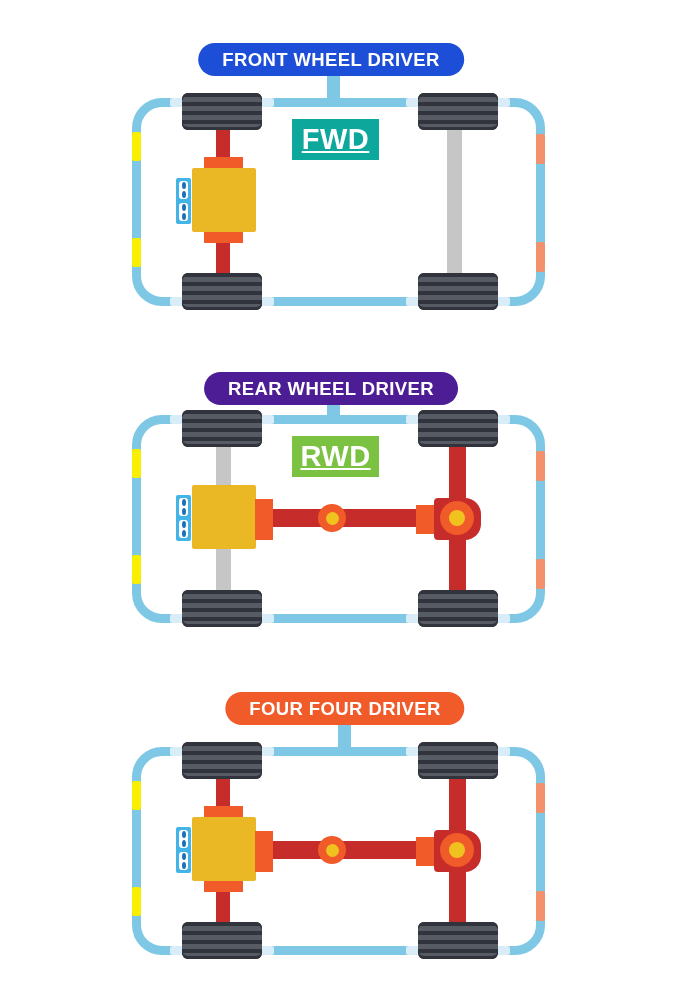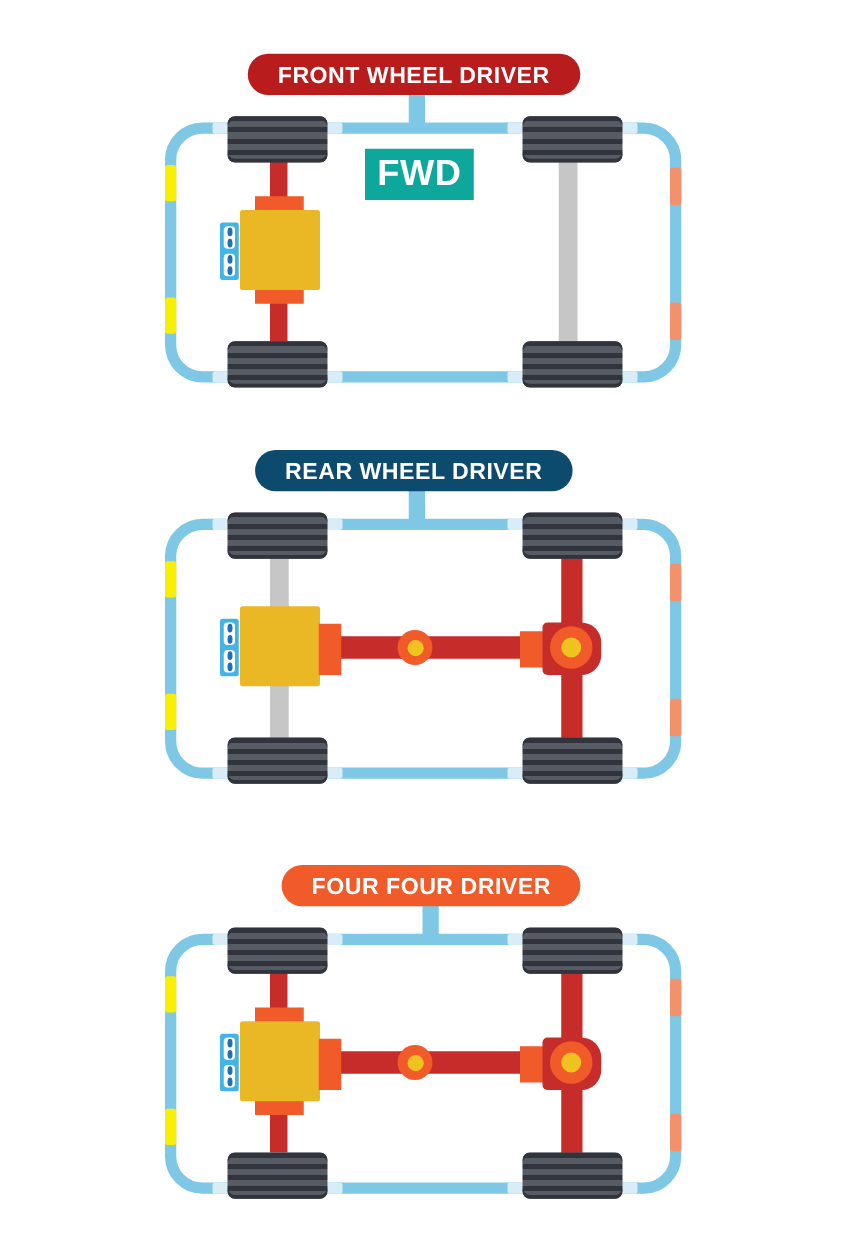--- a/index.html
+++ b/index.html
@@ -97,29 +97,29 @@
   .diff-body{left:293px;top:74px;width:47px;height:42px;background:var(--axle_driven_red,#c62d2a);
     border-radius:4px 16px 16px 4px;z-index:4;}
   .diff-ring{left:299px;top:77px;width:34px;height:34px;border-radius:50%;
     background:var(--joint_ring_orange,#f15a29);z-index:5;display:flex;align-items:center;justify-content:center;}
   .diff-ring::after{content:"";width:16px;height:16px;border-radius:50%;background:var(--joint_center_yellow,#f0c21f);}
 
   
   .badge{
     left:151px;top:12px;width:87px;height:41px;z-index:7;
     display:flex;align-items:center;justify-content:center;
-    color:#ffffff;font-weight:bold;font-size:29px;letter-spacing:.5px;
+    color:#ffffff;font-weight:bold;font-size:29px;letter-spacing:.5px;text-decoration:underline;
   }
   .s3 .badge{left:161px;}
 </style>
 </head>
 <body>
 
 <div class="section s1">
-  <div class="pill" style="background: #b91c1c;">FRONT WHEEL DRIVER</div>
+  <div class="pill" style="background: #1d4ed8;">FRONT WHEEL DRIVER</div>
   <div class="stub"></div>
   <div class="chassis">
     <div class="seg pale tl"></div>
     <div class="seg pale tr"></div>
     <div class="seg pale bl"></div>
     <div class="seg pale br"></div>
     <div class="seg yellow a"></div>
     <div class="seg yellow b"></div>
     <div class="seg salmon a"></div>
     <div class="seg salmon b"></div>
@@ -138,21 +138,21 @@
     <div class="wheel ft"></div>
     <div class="wheel rt"></div>
     <div class="wheel fb"></div>
     <div class="wheel rb"></div>
 
     <div class="badge" style="background: rgb(14, 167, 155);">FWD</div>
   </div>
 </div>
 
 <div class="section s2">
-  <div class="pill" style="background: #0c4a6e;">REAR WHEEL DRIVER</div>
+  <div class="pill" style="background: #4c1d95; margin-top: 12px;">REAR WHEEL DRIVER</div>
   <div class="stub"></div>
   <div class="chassis">
     <div class="seg pale tl"></div>
     <div class="seg pale tr"></div>
     <div class="seg pale bl"></div>
     <div class="seg pale br"></div>
     <div class="seg yellow a"></div>
     <div class="seg yellow b"></div>
     <div class="seg salmon a"></div>
     <div class="seg salmon b"></div>
@@ -169,20 +169,21 @@
     <div class="uj"></div>
     <div class="diff-inlet"></div>
     <div class="diff-body"></div>
     <div class="diff-ring"></div>
 
     <div class="wheel ft"></div>
     <div class="wheel rt"></div>
     <div class="wheel fb"></div>
     <div class="wheel rb"></div>
 
+    <div class="badge" style="background: rgb(123, 193, 66);">RWD</div>
   </div>
 </div>
 
 <div class="section s3">
   <div class="pill" style="background: rgb(241, 90, 41);">FOUR FOUR DRIVER</div>
   <div class="stub"></div>
   <div class="chassis">
     <div class="seg pale tl"></div>
     <div class="seg pale tr"></div>
     <div class="seg pale bl"></div>

